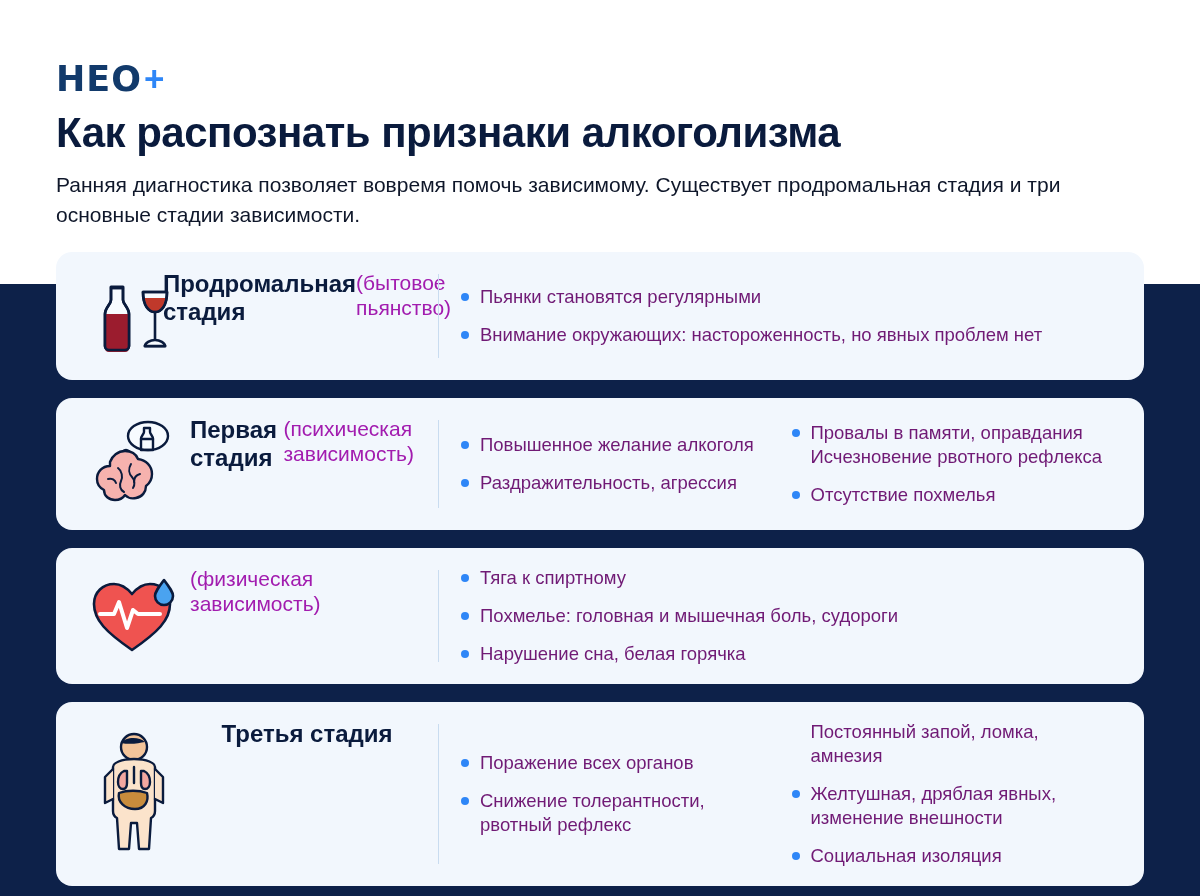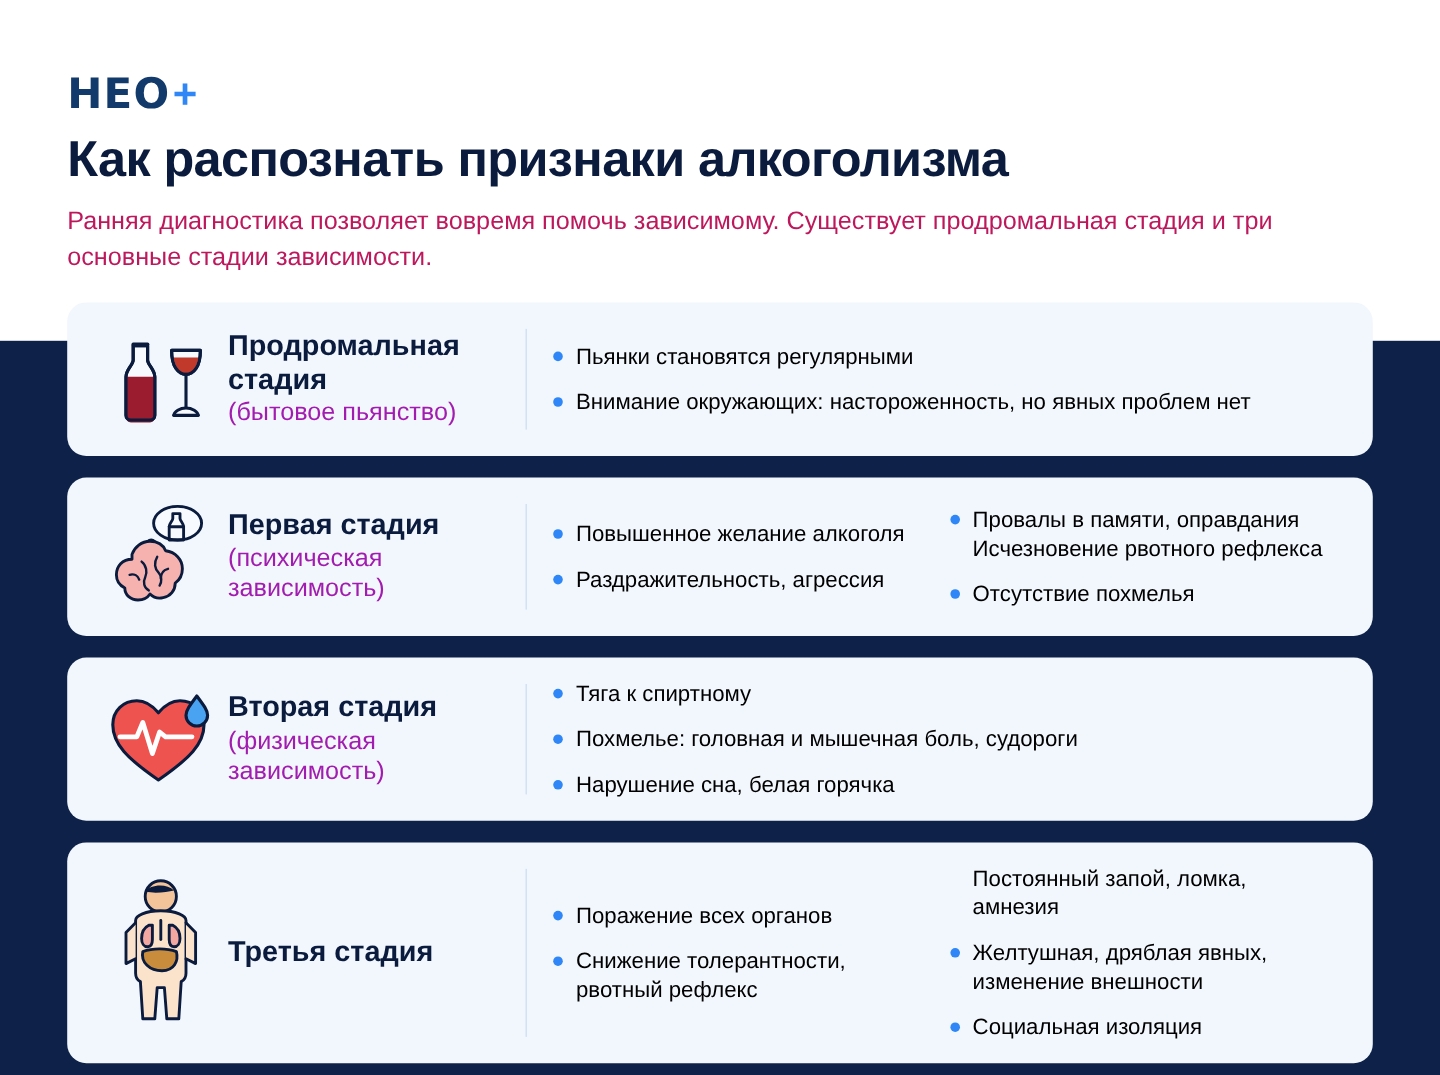--- a/index.html
+++ b/index.html
@@ -53,21 +53,21 @@
   .title {
     font-size: 42px;
     font-weight: bold;
     color: #0a1b3d;
     letter-spacing: -0.5px;
     margin-top: 12px;
     line-height: 1.12;
   }
   .subtitle {
     font-size: 21px;
-    color: #be185d;
+    color: #0f172a;
     line-height: 1.42;
     margin-top: 14px;
     max-width: 1040px;
   }
 
   
   .cards {
     margin-top: 22px;
     display: flex;
     flex-direction: column;
@@ -86,21 +86,21 @@
     width: 112px;
     flex: 0 0 112px;
     display: flex;
     align-items: center;
     justify-content: center;
   }
   .card-label {
     width: 248px;
     flex: 0 0 248px;
     display: flex;
-    flex-direction: column;
+    flex-direction: row;
     justify-content: center;
     padding-right: 14px;
   }
   .card-label .strong {
     font-size: 24px;
     font-weight: bold;
     color: #0a1b3d;
     line-height: 1.18;
   }
   .card-label .soft {
@@ -119,21 +119,21 @@
     display: flex;
     flex-direction: column;
     justify-content: center;
     gap: 14px;
     padding-right: 16px;
   }
   .bullet {
     display: flex;
     align-items: flex-start;
     font-size: 18.5px;
-    color: #000000;
+    color: #701a75;
     line-height: 1.3;
   }
   .bullet .dot {
     flex: 0 0 auto;
     width: 8px; height: 8px;
     border-radius: 50%;
     background: #2e86f7;
     margin: 8px 11px 0 0;
   }
   .bullet .nodot {
@@ -252,21 +252,20 @@
       <div class="card-icon">
         <svg class="ico" width="96" height="92" viewBox="0 0 96 92">
           <g stroke="#0a1b3d" stroke-width="2.6" stroke-linejoin="round" stroke-linecap="round">
             <path d="M46 80 C20 62 8 50 8 34 C8 22 17 14 28 14 c7 0 13 4 18 10 c5 -6 11 -10 18 -10 c11 0 20 8 20 20 c0 16 -12 28 -38 46 z" fill="#ef5350"></path>
             <path d="M14 44 h14 l5 -12 l8 26 l6 -18 l5 4 h22" fill="none" stroke="#ffffff" stroke-width="4"></path>
             <path d="M78 10 c6 8 9 12 9 16 a9 9 0 0 1 -18 0 c0 -4 3 -8 9 -16 z" fill="#4aa3f0"></path>
           </g>
         </svg>
       </div>
       <div class="card-label">
-        <div class="strong">Вторая стадия</div>
         <div class="soft">(физическая зависимость)</div>
       </div>
       <div class="divider"></div>
       <div class="col">
         <div class="bullet">
             <span class="dot"></span>
             <span>Тяга к спиртному</span>
           </div>
         <div class="bullet">
             <span class="dot"></span>

